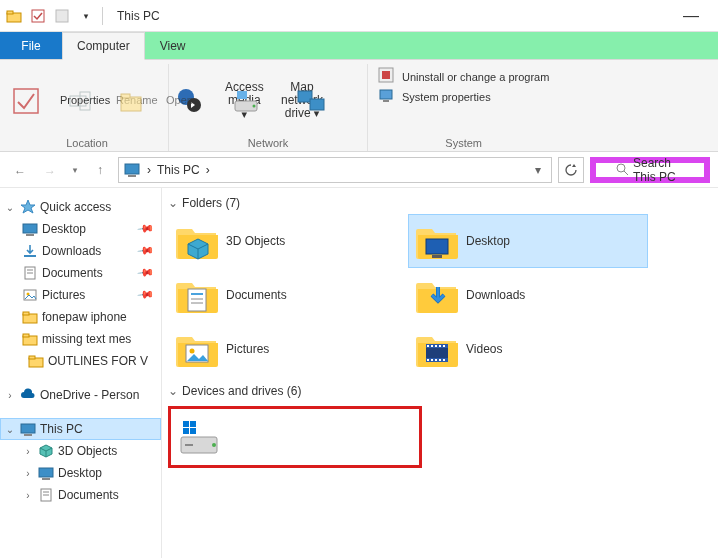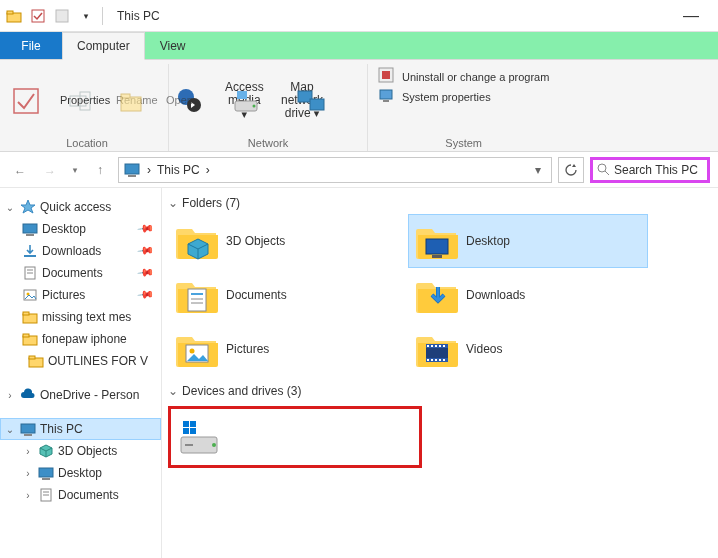--- a/index.html
+++ b/index.html
@@ -25,21 +25,21 @@
 .minirow{display:flex;align-items:flex-end;gap:8px;padding:1px 4px}
 .minirow .mic{width:16px;height:16px;display:flex;align-items:center;justify-content:center}
 .minirow span{font-size:11px}
 .navbar{height:36px;display:flex;align-items:center;gap:6px;padding:4px 8px;border-bottom:1px solid #e8e8e8}
 .navbtn{width:24px;height:24px;display:flex;align-items:center;justify-content:center;color:#767676}
 .crumb{flex:1;height:26px;border:1px solid #c9c9c9;display:flex;align-items:center;padding:0 4px;gap:6px}
 .crumb .cic{width:18px;height:18px}
 .crumb .ctext{font-size:12px}
 .crumb .cddn{margin-left:auto;width:18px;text-align:center;color:#666}
 .refresh{width:26px;height:26px;border:1px solid #c9c9c9;display:flex;align-items:center;justify-content:center}
-.search{width:120px;height:26px;border:3px solid #d946ef;display:flex;align-items:center;padding:0 4px;gap:4px;color:#888}
+.search{width:120px;height:26px;border:6px solid #d946ef;display:flex;align-items:center;padding:0 20px;gap:4px;color:#888}
 .content{display:flex;height:calc(100% - 188px)}
 .tree{width:162px;border-right:1px solid #e8e8e8;overflow:hidden;padding:8px 0}
 .tnode{display:flex;align-items:center;gap:4px;padding:3px 4px;white-space:nowrap}
 .tnode .tw{width:12px;text-align:center;color:#666;font-size:10px}
 .tnode .tic{width:16px;height:16px;display:flex;align-items:center;justify-content:center}
 .tnode .tlbl{font-size:12px}
 .tnode .pin{margin-left:auto;margin-right:4px;color:#767676;font-size:11px;transform:rotate(40deg)}
 .tnode.sel{background:#cce8ff;border:1px solid #99d1ff;padding:2px 3px}
 .tsep{height:12px}
 .main{flex:1;padding:4px 6px;overflow:hidden}
@@ -276,31 +276,31 @@
      <span class="tlbl">Pictures</span>
      <span class="pin">📌</span>
    </div>
         <div class="tnode" style="padding-left:22px">
      <span class="tic">
             <svg width="16" height="16">
               <rect x="1" y="5" width="14" height="9" fill="#ffd66b" stroke="#c98f00"></rect>
               <rect x="1" y="3" width="6" height="3" fill="#ffd66b" stroke="#c98f00"></rect>
             </svg>
           </span>
-     <span class="tlbl">missing text mes</span>
+     <span class="tlbl">fonepaw iphone</span>
 
    </div>
         <div class="tnode" style="padding-left:22px">
      <span class="tic">
             <svg width="16" height="16">
               <rect x="1" y="5" width="14" height="9" fill="#ffd66b" stroke="#c98f00"></rect>
               <rect x="1" y="3" width="6" height="3" fill="#ffd66b" stroke="#c98f00"></rect>
             </svg>
           </span>
-     <span class="tlbl">fonepaw iphone</span>
+     <span class="tlbl">missing text mes</span>
 
    </div>
         <div class="tnode" style="padding-left:28px">
      <span class="tic">
             <svg width="16" height="16">
               <rect x="1" y="5" width="14" height="9" fill="#ffd66b" stroke="#c98f00"></rect>
               <rect x="1" y="3" width="6" height="3" fill="#ffd66b" stroke="#c98f00"></rect>
             </svg>
           </span>
      <span class="tlbl">OUTLINES FOR V</span>
@@ -448,21 +448,21 @@
                 <rect x="29" y="32" width="2" height="2"></rect>
               </g>
  </svg>
           </div>
      <div class="flbl">Videos</div>
    </div>
       </div>
 
     <div class="shdr" style="margin-top:4px">
         <span class="chev">⌄</span>
-        <span>Devices and drives (3)</span>
+        <span>Devices and drives (6)</span>
       </div>
     <div class="drive">
       <div class="dic">
           <svg width="44" height="44">
             <rect x="4" y="22" width="36" height="16" rx="2" fill="#d8d8d8" stroke="#9a9a9a"></rect>
             <rect x="8" y="29" width="8" height="2" fill="#888"></rect>
             <circle cx="37" cy="30" r="2" fill="#4caf50"></circle>
             <rect x="6" y="6" width="14" height="14" fill="none"></rect>
             <g fill="#0078d7">
               <rect x="6" y="6" width="6" height="6"></rect>

